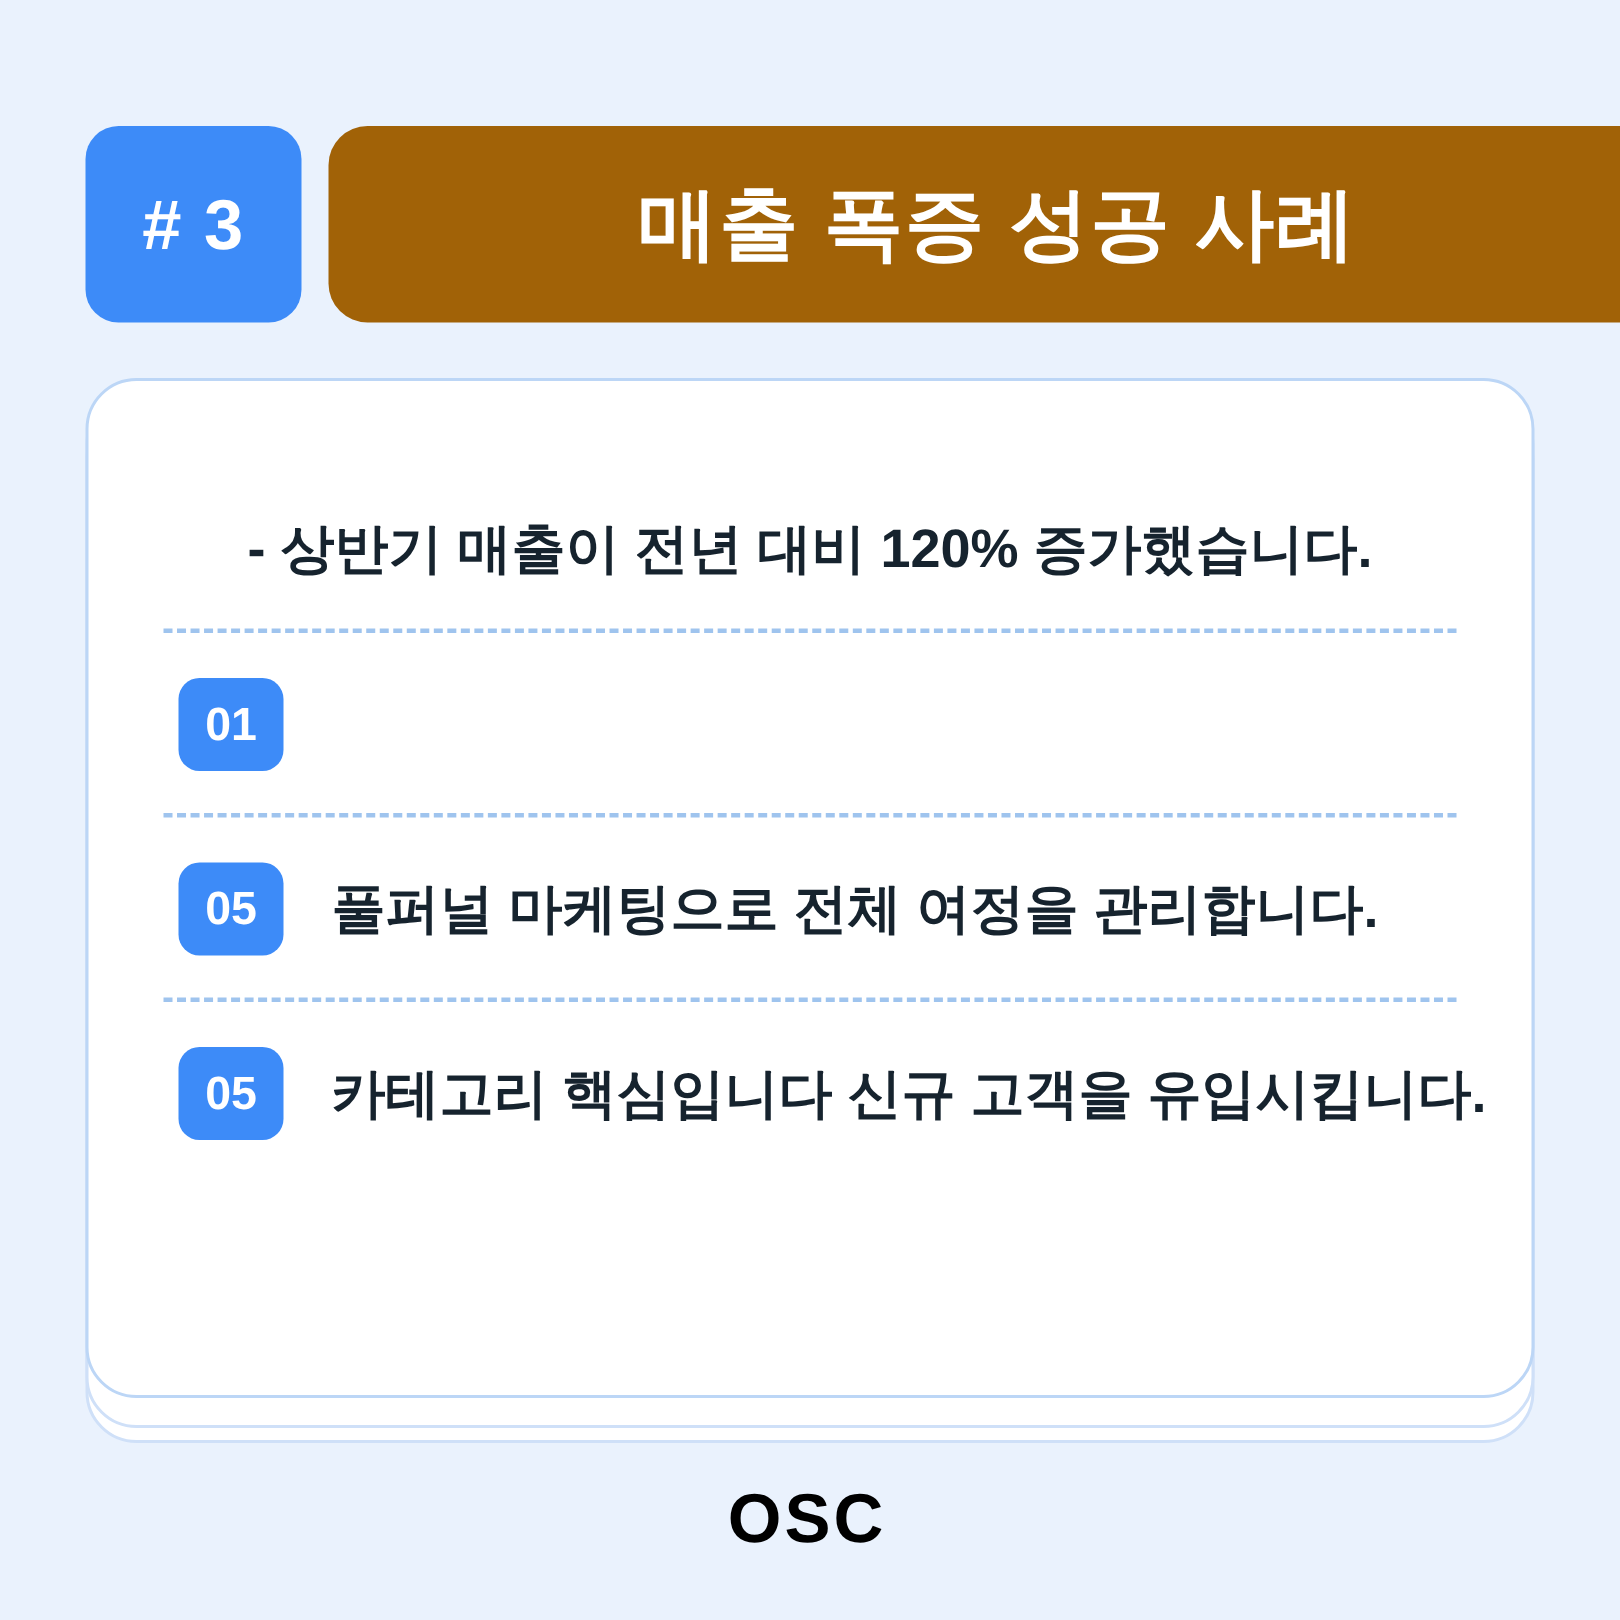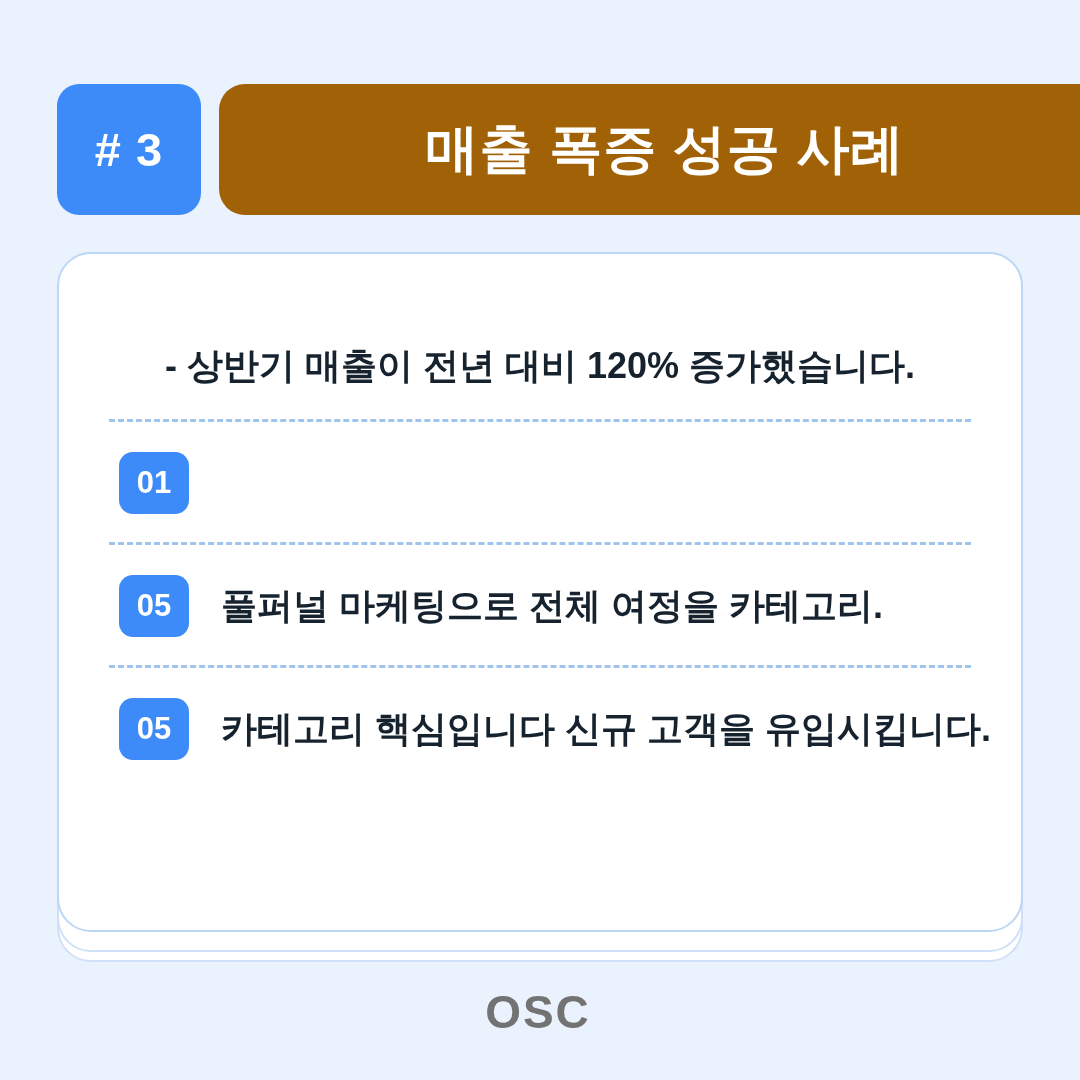--- a/index.html
+++ b/index.html
@@ -145,21 +145,21 @@
   
   .footer-logo {
     position: absolute;
     left: 0;
     right: 4px;
     top: 985px;
     text-align: center;
     font-size: 46px;
     font-weight: bold;
     letter-spacing: 2px;
-    color: #737373;
+    color: #000000;
     font-family: "Liberation Sans", sans-serif;
   }
 </style>
 </head>
 <body>
 
 <div class="slide">
 
   <div class="header-row">
     <div class="badge-number"># 3</div>
@@ -180,21 +180,21 @@
       <div class="divider"></div>
 
       <div class="item-row">
         <div class="item-badge">01</div>
       </div>
 
       <div class="divider"></div>
 
       <div class="item-row">
         <div class="item-badge">05</div>
-        <div class="item-text">풀퍼널 마케팅으로 전체 여정을 카테고리.</div>
+        <div class="item-text">풀퍼널 마케팅으로 전체 여정을 관리합니다.</div>
       </div>
 
       <div class="divider"></div>
 
       <div class="item-row">
         <div class="item-badge">05</div>
         <div class="item-text">카테고리 핵심입니다 신규 고객을 유입시킵니다.</div>
       </div>
 
     </div>

